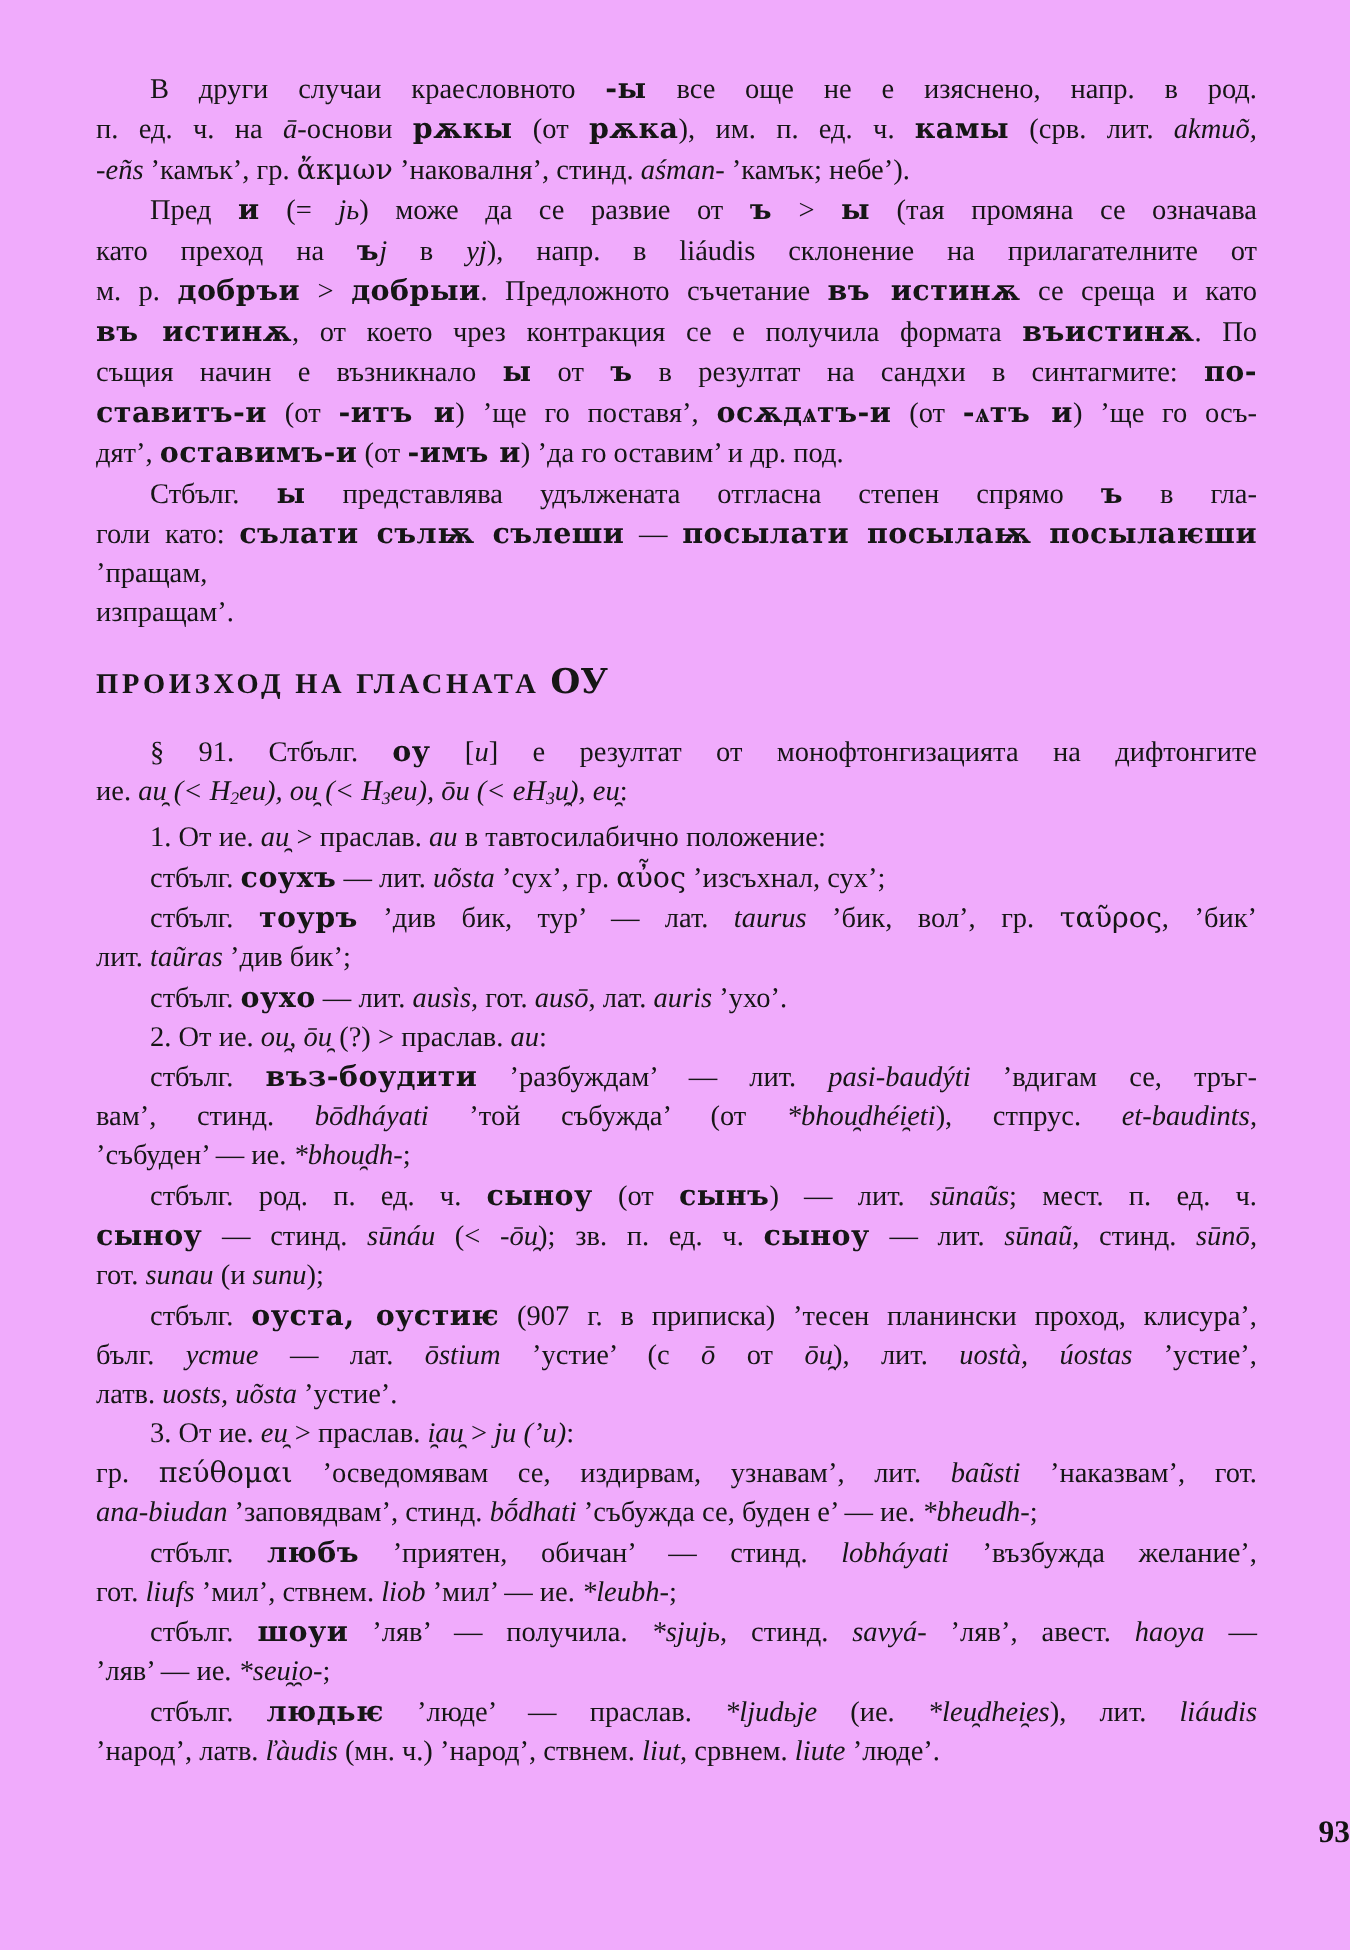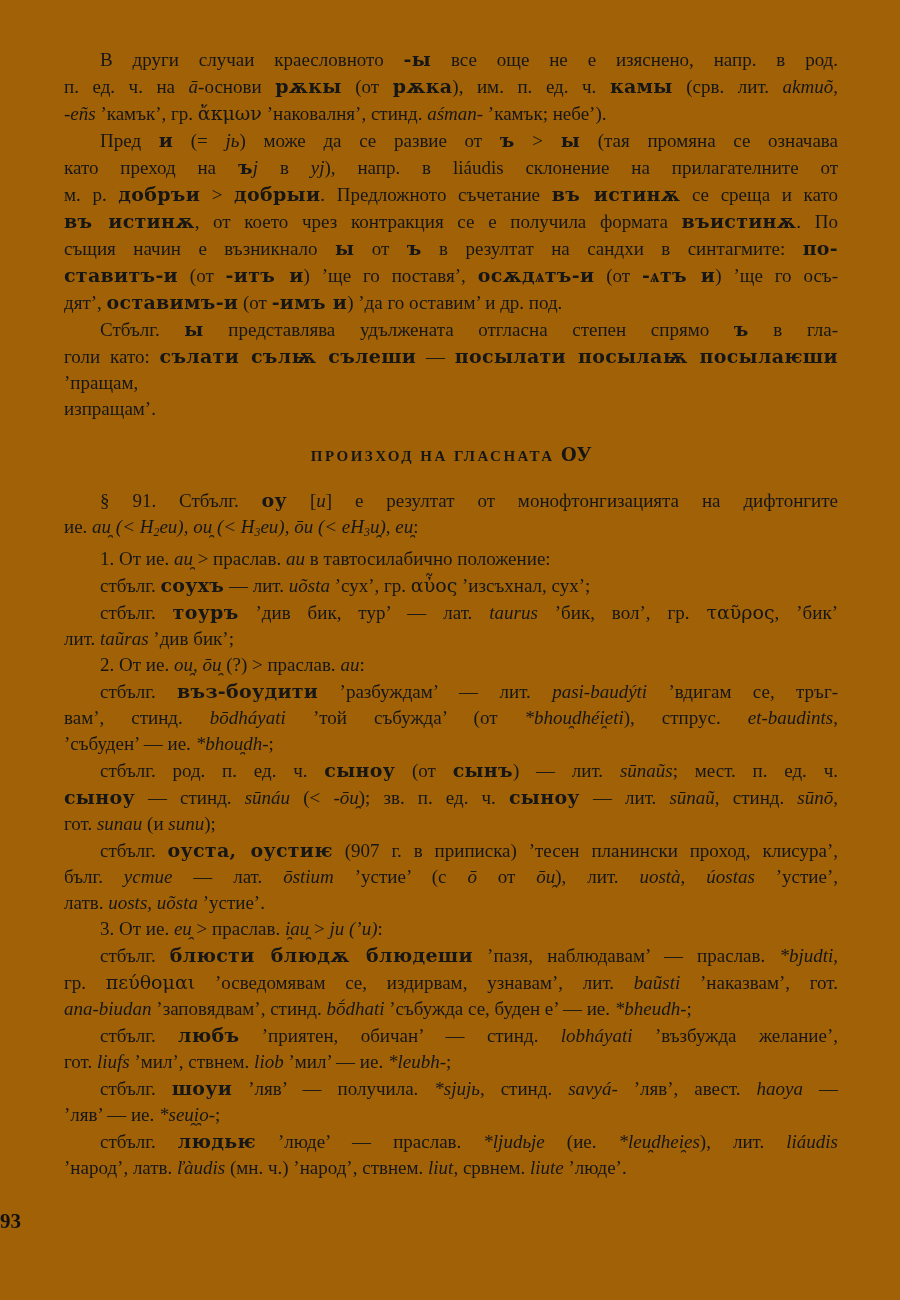--- a/index.html
+++ b/index.html
@@ -1,19 +1,19 @@
 <!DOCTYPE html>
 <html><head>
 <meta charset="utf-8">
 <style>
   html,body{margin:0;padding:0;background:#e8e8e4;}
   .doc{
     position:relative;
     width:900px;height:1300px;
-    background:#a16207;
+    background:#f0abfc;
     box-sizing:border-box;
     padding:46px 62px 0 64px;
     font-family:"Liberation Serif","DejaVu Serif",serif;
     font-size:19px;
     line-height:26px;
     color:#161616;
     overflow:hidden;
   }
   .col{width:774px;}
   .line{
@@ -23,32 +23,32 @@
   }
   .line.first{text-indent:36px;}
   .line.last{text-align-last:left;}
   .r-n{}
   .r-i{font-style:italic;}
   .r-o{font-family:"DejaVu Serif",serif;font-weight:bold;letter-spacing:0.3px;}
   .r-g{font-family:"DejaVu Serif",serif;}
   .r-s{font-style:italic;font-size:0.62em;vertical-align:-0.25em;}
   h2.heading{
     margin:20px 0 18px 0;
-    text-align:center;
-    font-size:15px;
+    text-align:left;
+    font-size:19px;
     font-weight:bold;
     letter-spacing:2.5px;
     line-height:26px;
   }
   h2.heading .r-o{font-size:1.2em;letter-spacing:0;}
   .pagenum{
     position:absolute;
     left:0;right:0;
     top:1208px;
-    text-align:left;
+    text-align:right;
     font-weight:bold;
     font-size:21px;
     color:#111;
   }
 </style>
 </head>
 <body>
 
 <div class="doc">
   <div class="col">
@@ -80,20 +80,23 @@
         <div class="line first last"><span class="r-n">1. От ие. </span><span class="r-i">au̯</span><span class="r-n"> &gt; праслав. </span><span class="r-i">au</span><span class="r-n"> в тавтосилабично положение:</span></div>
       </div>
       <div>
         <div class="line first last"><span class="r-n">стбълг. </span><span class="r-o">соухъ</span><span class="r-n"> — лит. </span><span class="r-i">uõsta</span><span class="r-n"> ’сух’, гр. </span><span class="r-g">αὖος</span><span class="r-n"> ’изсъхнал, сух’;</span></div>
       </div>
       <div>
         <div class="line first"><span class="r-n">стбълг. </span><span class="r-o">тоуръ</span><span class="r-n"> ’див бик, тур’ — лат. </span><span class="r-i">taurus</span><span class="r-n"> ’бик, вол’, гр. </span><span class="r-g">ταῦρος</span><span class="r-n">, ’бик’</span></div>
         <div class="line last"><span class="r-n">лит. </span><span class="r-i">taũras</span><span class="r-n"> ’див бик’;</span></div>
       </div>
       <div>
+        <div class="line first last"><span class="r-n">стбълг. </span><span class="r-o">оухо</span><span class="r-n"> — лит. </span><span class="r-i">ausìs</span><span class="r-n">, гот. </span><span class="r-i">ausō</span><span class="r-n">, лат. </span><span class="r-i">auris</span><span class="r-n"> ’ухо’.</span></div>
+      </div>
+      <div>
         <div class="line first last"><span class="r-n">2. От ие. </span><span class="r-i">ou̯, ōu̯</span><span class="r-n"> (?) &gt; праслав. </span><span class="r-i">au</span><span class="r-n">:</span></div>
       </div>
       <div>
         <div class="line first"><span class="r-n">стбълг. </span><span class="r-o">въз-боудити</span><span class="r-n"> ’разбуждам’ — лит. </span><span class="r-i">pasi-baudýti</span><span class="r-n"> ’вдигам се, тръг-</span></div>
         <div class="line"><span class="r-n">вам’, стинд. </span><span class="r-i">bōdháyati</span><span class="r-n"> ’той събужда’ (от </span><span class="r-i">*bhou̯dhéi̯eti</span><span class="r-n">), стпрус. </span><span class="r-i">et-baudints</span><span class="r-n">,</span></div>
         <div class="line last"><span class="r-n">’събуден’ — ие. </span><span class="r-i">*bhou̯dh-</span><span class="r-n">;</span></div>
       </div>
       <div>
         <div class="line first"><span class="r-n">стбълг. род. п. ед. ч. </span><span class="r-o">сыноу</span><span class="r-n"> (от </span><span class="r-o">сынъ</span><span class="r-n">) — лит. </span><span class="r-i">sūnaũs</span><span class="r-n">; мест. п. ед. ч.</span></div>
         <div class="line"><span class="r-o">сыноу</span><span class="r-n"> — стинд. </span><span class="r-i">sūnáu</span><span class="r-n"> (&lt; </span><span class="r-i">-ōu̯</span><span class="r-n">); зв. п. ед. ч. </span><span class="r-o">сыноу</span><span class="r-n"> — лит. </span><span class="r-i">sūnaũ</span><span class="r-n">, стинд. </span><span class="r-i">sūnō</span><span class="r-n">,</span></div>
@@ -101,21 +104,20 @@
       </div>
       <div>
         <div class="line first"><span class="r-n">стбълг. </span><span class="r-o">оуста, оустиѥ</span><span class="r-n"> (907 г. в приписка) ’тесен планински проход, клисура’,</span></div>
         <div class="line"><span class="r-n">бълг. </span><span class="r-i">устие</span><span class="r-n"> — лат. </span><span class="r-i">ōstium</span><span class="r-n"> ’устие’ (с </span><span class="r-i">ō</span><span class="r-n"> от </span><span class="r-i">ōu̯</span><span class="r-n">), лит. </span><span class="r-i">uostà, úostas</span><span class="r-n"> ’устие’,</span></div>
         <div class="line last"><span class="r-n">латв. </span><span class="r-i">uosts, uõsta</span><span class="r-n"> ’устие’.</span></div>
       </div>
       <div>
         <div class="line first last"><span class="r-n">3. От ие. </span><span class="r-i">eu̯</span><span class="r-n"> &gt; праслав. </span><span class="r-i">i̯au̯</span><span class="r-n"> &gt; </span><span class="r-i">ju (’u)</span><span class="r-n">:</span></div>
       </div>
       <div>
-        <div class="line first"><span class="r-n">стбълг. </span><span class="r-o">блюсти блюдѫ блюдеши</span><span class="r-n"> ’пазя, наблюдавам’ — праслав. </span><span class="r-i">*bjudti</span><span class="r-n">,</span></div>
         <div class="line"><span class="r-n">гр. </span><span class="r-g">πεύθομαι</span><span class="r-n"> ’осведомявам се, издирвам, узнавам’, лит. </span><span class="r-i">baũsti</span><span class="r-n"> ’наказвам’, гот.</span></div>
         <div class="line last"><span class="r-i">ana-biudan</span><span class="r-n"> ’заповядвам’, стинд. </span><span class="r-i">bṓdhati</span><span class="r-n"> ’събужда се, буден е’ — ие. </span><span class="r-i">*bheudh-</span><span class="r-n">;</span></div>
       </div>
       <div>
         <div class="line first"><span class="r-n">стбълг. </span><span class="r-o">любъ</span><span class="r-n"> ’приятен, обичан’ — стинд. </span><span class="r-i">lobháyati</span><span class="r-n"> ’възбужда желание’,</span></div>
         <div class="line last"><span class="r-n">гот. </span><span class="r-i">liufs</span><span class="r-n"> ’мил’, ствнем. </span><span class="r-i">liob</span><span class="r-n"> ’мил’ — ие. </span><span class="r-i">*leubh-</span><span class="r-n">;</span></div>
       </div>
       <div>
         <div class="line first"><span class="r-n">стбълг. </span><span class="r-o">шоуи</span><span class="r-n"> ’ляв’ — получила. </span><span class="r-i">*sjujь</span><span class="r-n">, стинд. </span><span class="r-i">savyá-</span><span class="r-n"> ’ляв’, авест. </span><span class="r-i">haoya</span><span class="r-n"> —</span></div>
         <div class="line last"><span class="r-n">’ляв’ — ие. </span><span class="r-i">*seu̯i̯o-</span><span class="r-n">;</span></div>

